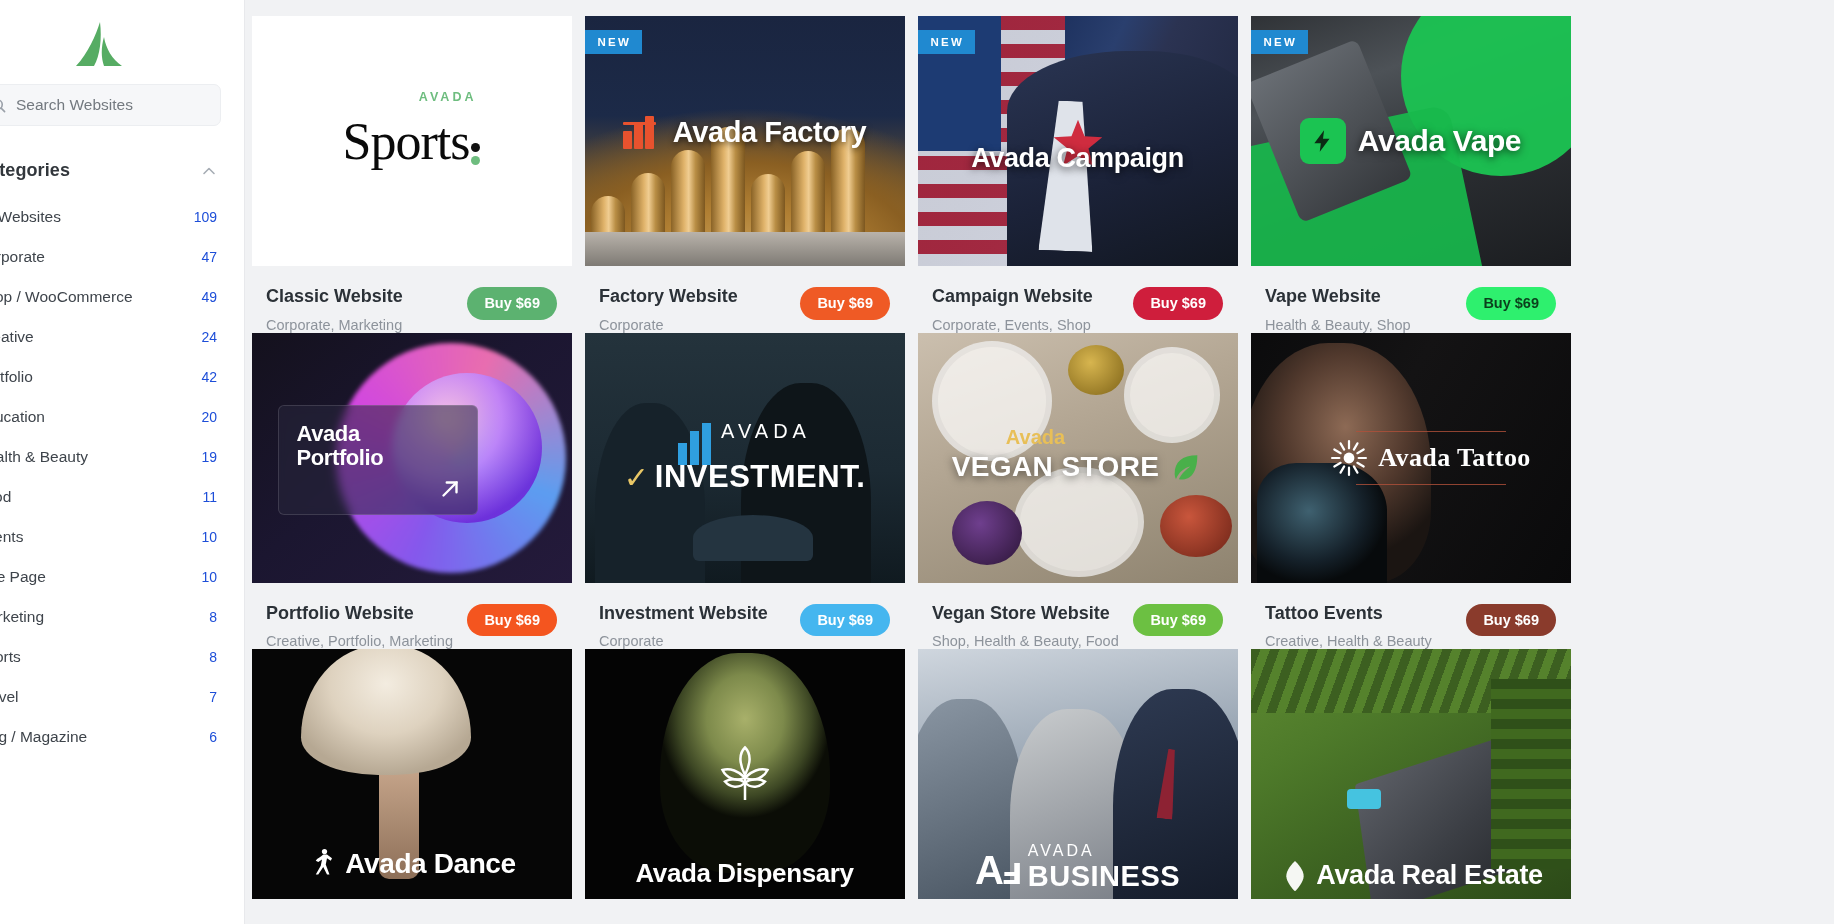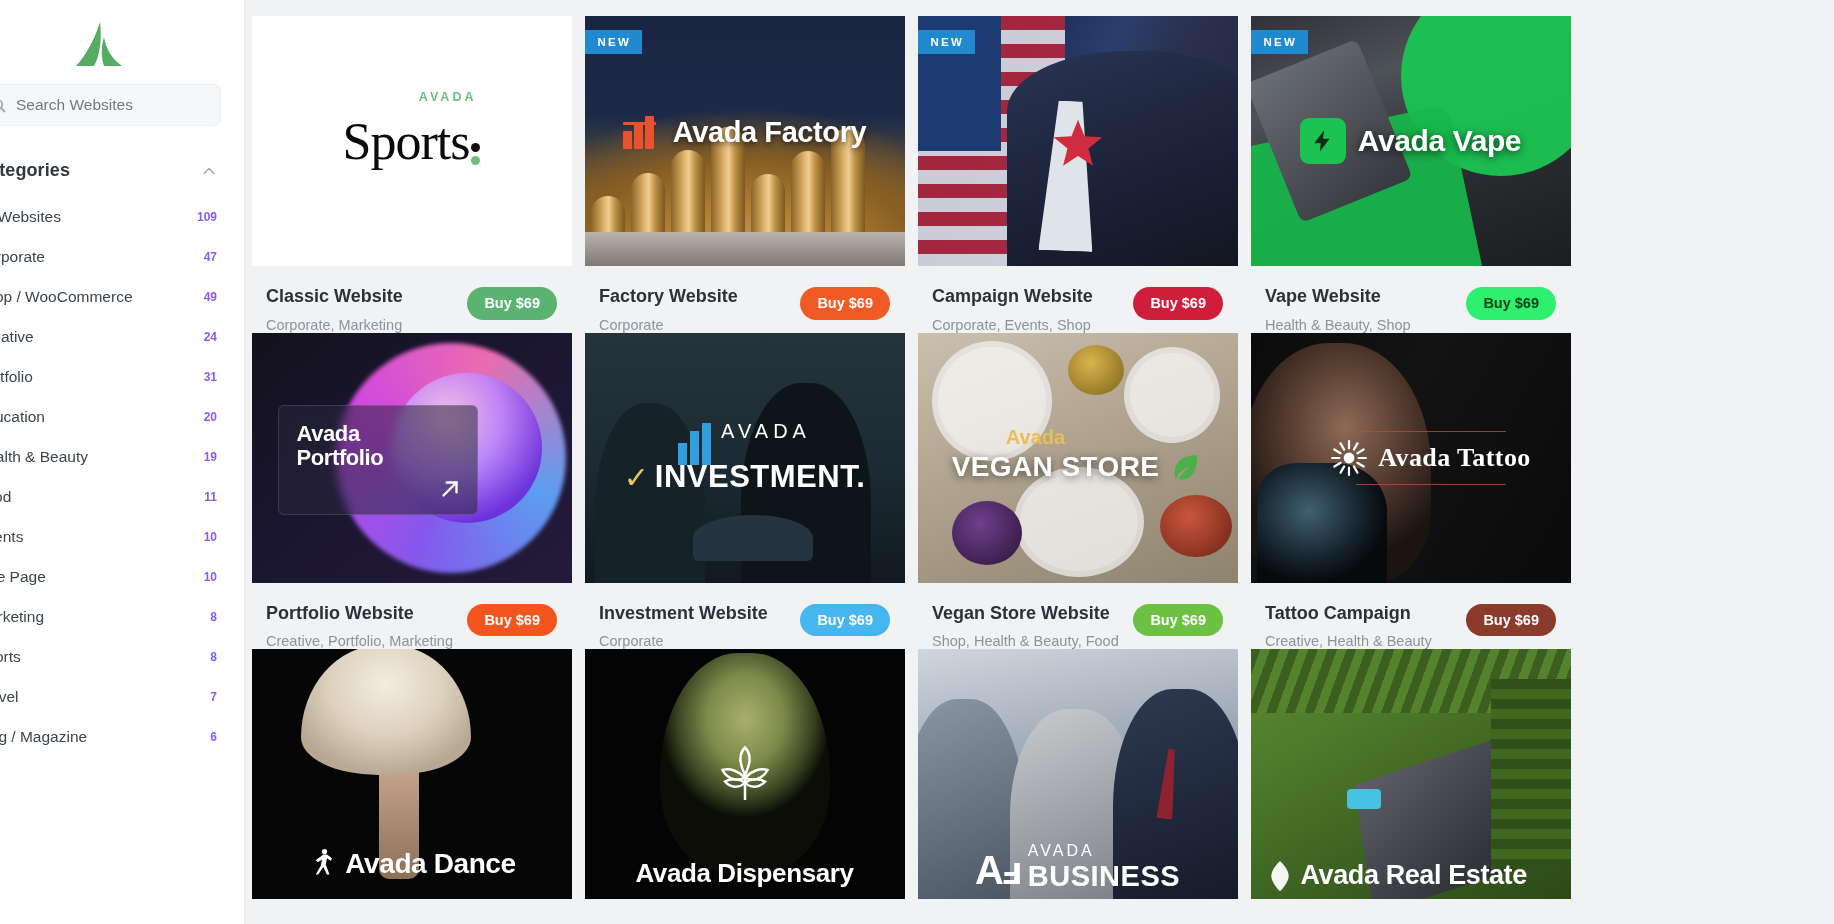--- a/index.html
+++ b/index.html
@@ -59,21 +59,21 @@
   }
   .chev { width: 16px; height: 16px; color: #a7adb5; }
 
   .cat-list { margin-top: 16px; }
   .cat-item {
     display: flex; align-items: center; justify-content: space-between;
     padding: 11px 4px 11px 0;
     cursor: pointer;
   }
   .cat-label { font-size: 15.5px; color: #3e444b; }
-  .cat-count { font-size: 12px; font-weight: 700; color: #8b5cf6; }
+  .cat-count { font-size: 14px; font-weight: 400; color: #1d4ed8; }
 
   
   .main {
     flex: 1; height: 924px; overflow: hidden;
     background: #f1f2f4;
     padding: 16px 0 0 0;
   }
   .grid {
     display: grid;
     grid-template-columns: repeat(4, 331px);
@@ -342,21 +342,21 @@
           <div class="cat-item">
             <span class="cat-label">Shop / WooCommerce</span>
             <span class="cat-count">49</span>
           </div>
           <div class="cat-item">
             <span class="cat-label">Creative</span>
             <span class="cat-count">24</span>
           </div>
           <div class="cat-item">
             <span class="cat-label">Portfolio</span>
-            <span class="cat-count">31</span>
+            <span class="cat-count">42</span>
           </div>
           <div class="cat-item">
             <span class="cat-label">Education</span>
             <span class="cat-count">20</span>
           </div>
           <div class="cat-item">
             <span class="cat-label">Health &amp; Beauty</span>
             <span class="cat-count">19</span>
           </div>
           <div class="cat-item">
@@ -448,20 +448,23 @@
             <div class="campaign-bg"></div>
         <div class="flagstripes"></div>
             <div class="flagcanton"></div>
         <div class="suit"></div>
             <div class="shirt"></div>
         <span class="tie-star">
           <svg viewBox="0 0 24 24" fill="currentColor">
                 <path d="M12 1.6 14.8 8.7 22.4 9.1 16.5 13.9 18.4 21.3 12 17.1 5.6 21.3 7.5 13.9 1.6 9.1 9.2 8.7Z"></path>
               </svg>
         </span>
+        <div class="art-center" style="top:34px">
+          <span class="wordmark" style="font-size:27px;text-shadow:0 2px 8px rgba(0,0,0,.75)">Avada Campaign</span>
+        </div>
             <span class="badge-new">NEW</span>
           </div>
           <div class="meta">
             <div class="meta-text">
               <div class="card-title">Campaign Website</div>
               <div class="card-cats">Corporate, Events, Shop</div>
             </div>
             <button class="buy-btn" style="background: rgb(207, 30, 60);">Buy $69</button>
           </div>
         </div>
@@ -597,21 +600,21 @@
                     <rect x="11.3" y="0.6" width="1.4" height="6" rx=".7" transform="rotate(330 12 12)"></rect>
                   </svg>
             </span>
             <span class="wordmark" style="font-family:'Liberation Serif',serif;font-size:26px;letter-spacing:.4px">Avada Tattoo</span>
           </div>
           <div class="tt-rule" style="margin-top:7px;opacity:.8"></div>
         </div>
           </div>
           <div class="meta">
             <div class="meta-text">
-              <div class="card-title">Tattoo Campaign</div>
+              <div class="card-title">Tattoo Events</div>
               <div class="card-cats">Creative, Health &amp; Beauty</div>
             </div>
             <button class="buy-btn" style="background: rgb(138, 59, 44);">Buy $69</button>
           </div>
         </div>
         <div class="card">
           <div class="thumb">
             <div class="dn-bg"></div>
             <div class="dn-legs"></div>
             <div class="dn-skirt"></div>
@@ -662,21 +665,21 @@
         </div>
           </div>
         </div>
         <div class="card">
           <div class="thumb">
             <div class="re-bg"></div>
         <div style="position:absolute;left:0;top:0;right:0;height:64px;background:repeating-linear-gradient(110deg,#3c5f20 0 9px,#55822c 9px 18px)"></div>
         <div class="re-roof"></div>
             <div class="re-pool"></div>
         <div style="position:absolute;right:-10px;top:30px;width:90px;height:190px;background:repeating-linear-gradient(180deg,#2f5019 0 10px,#40691f 10px 20px)"></div>
-        <div style="position:absolute;left:16px;right:0;bottom:8px;display:flex;align-items:center;">
+        <div style="position:absolute;left:4px;right:0;bottom:8px;display:flex;align-items:center;justify-content:center">
           <span class="re-pin">
             <svg viewBox="0 0 24 28" fill="#fff">
                   <path d="M12 0C6 6 4 10 4 14c0 6 8 14 8 14s8-8 8-14c0-4-2-8-8-14Z" opacity=".95"></path>
                 </svg>
           </span>
           <span class="wordmark" style="font-size:27px">Avada Real Estate</span>
         </div>
           </div>
         </div>
       </div>

